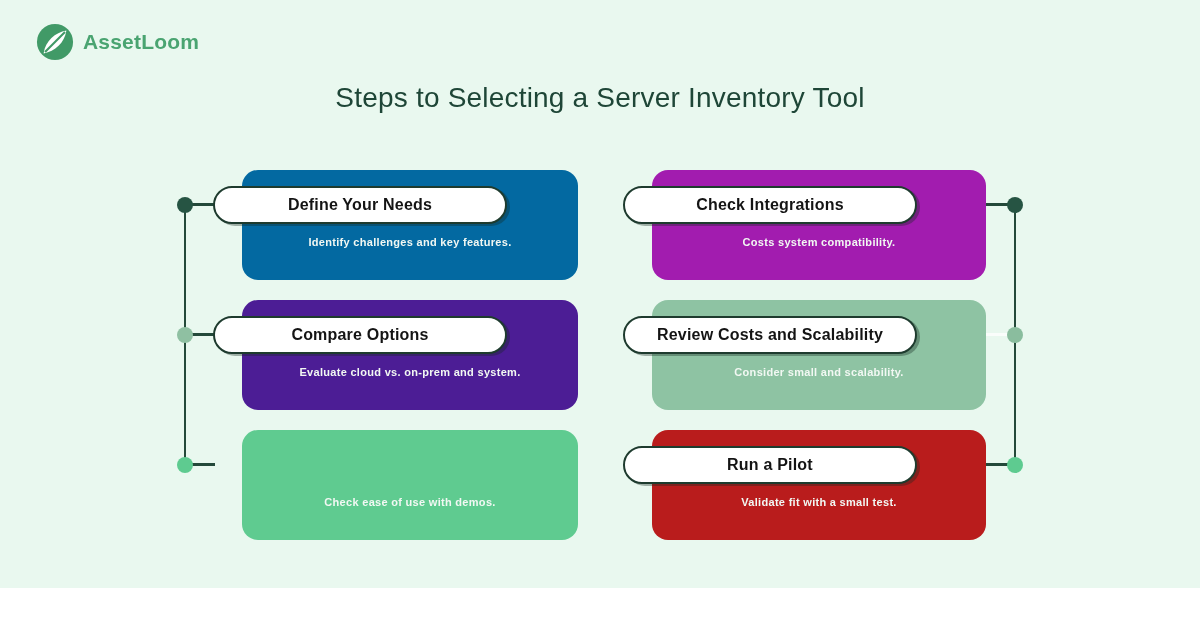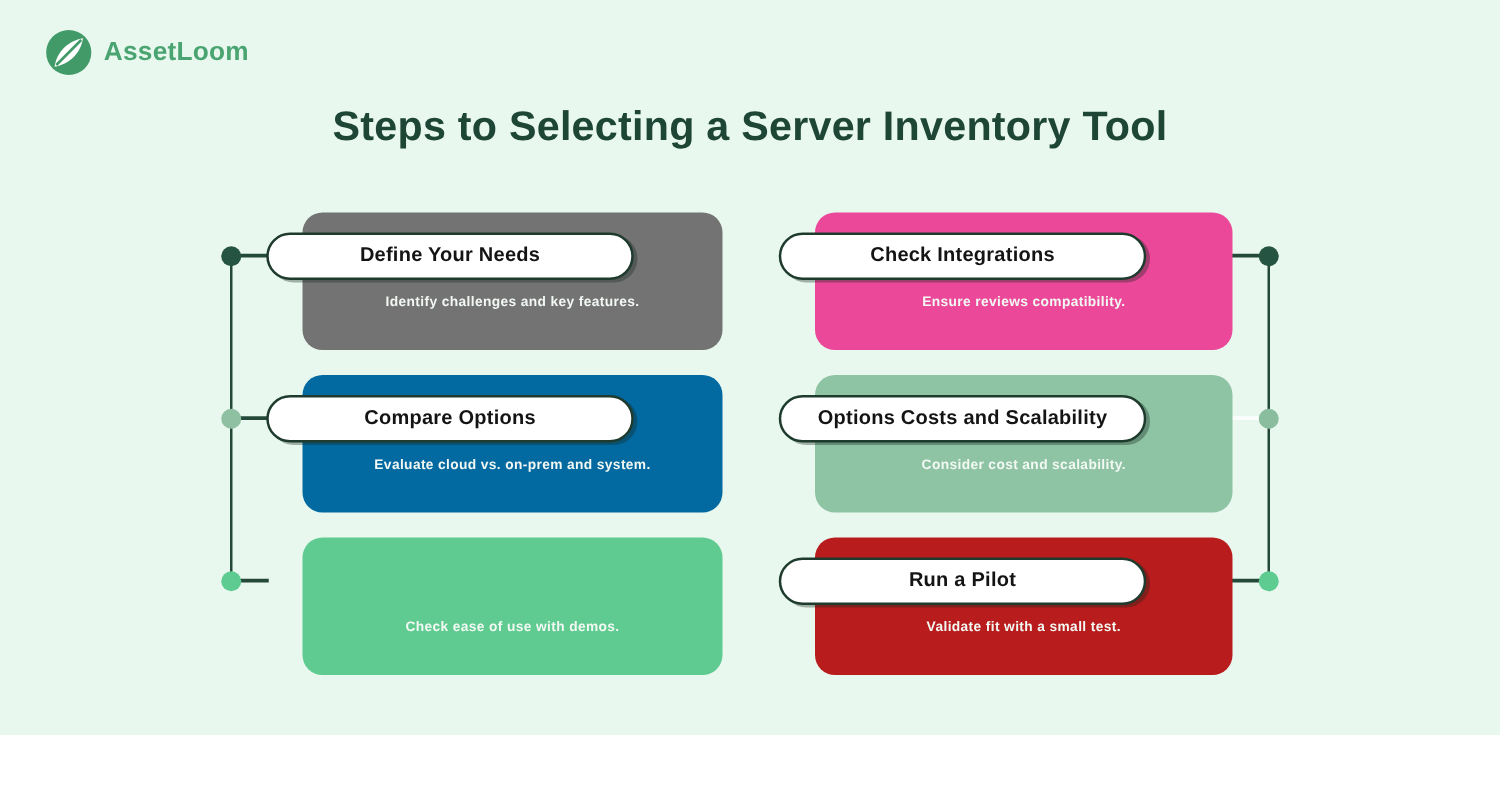--- a/index.html
+++ b/index.html
@@ -6,21 +6,21 @@
   body{width:1200px;height:628px;font-family:"Liberation Sans",sans-serif;}
   .canvas{position:relative;width:1200px;height:588px;background:#e9f8ef;overflow:hidden;}
 
   
   .logo{position:absolute;left:36px;top:23px;display:flex;align-items:center;gap:9px;}
   .logo-mark{width:38px;height:38px;display:block;}
   .logo-text{font-size:21px;font-weight:600;color:#4aa471;letter-spacing:.2px;}
 
   
   .title{position:absolute;left:0;top:82px;width:100%;text-align:center;
-         font-size:33px;font-weight:700;color:#1e4637;letter-spacing:.2px;}
+         font-size:28px;font-weight:400;color:#1e4637;letter-spacing:.2px;}
 
   
   .card{position:absolute;height:110px;border-radius:16px;}
   .col-l{left:242px;width:336px;}
   .col-r{left:652px;width:334px;}
   .row-1{top:170px;}
   .row-2{top:300px;}
   .row-3{top:430px;}
 
   .pill{position:absolute;left:-29px;top:16px;width:294px;height:38px;background:#ffffff;
@@ -76,46 +76,46 @@
   <div class="stub stub--light s-r2"></div>
   <div class="stub s-r3"></div>
 
   <div class="dot d-l1" style="background-color: rgb(38, 84, 67);"></div>
   <div class="dot d-l2" style="background-color: rgb(143, 192, 162);"></div>
   <div class="dot d-l3" style="background-color: rgb(94, 203, 144);"></div>
   <div class="dot d-r1" style="background-color: rgb(38, 84, 67);"></div>
   <div class="dot d-r2" style="background-color: rgb(138, 189, 158);"></div>
   <div class="dot d-r3" style="background-color: rgb(94, 203, 144);"></div>
 
-  <div class="card col-l row-1" style="background-color: #737373;">
+  <div class="card col-l row-1" style="background-color: #0369a1;">
     <div class="pill">
       <span>Define Your Needs</span>
     </div>
     <div class="desc">Identify challenges and key features.</div>
   </div>
 
-  <div class="card col-r row-1" style="background-color: #ec4899;">
+  <div class="card col-r row-1" style="background-color: #a21caf;">
     <div class="pill">
       <span>Check Integrations</span>
     </div>
-    <div class="desc">Ensure reviews compatibility.</div>
+    <div class="desc">Costs system compatibility.</div>
   </div>
 
-  <div class="card col-l row-2" style="background-color: #0369a1;">
+  <div class="card col-l row-2" style="background-color: #4c1d95;">
     <div class="pill">
       <span>Compare Options</span>
     </div>
     <div class="desc">Evaluate cloud vs. on-prem and system.</div>
   </div>
 
   <div class="card col-r row-2" style="background-color: rgb(142, 195, 163);">
     <div class="pill">
-      <span>Options Costs and Scalability</span>
+      <span>Review Costs and Scalability</span>
     </div>
-    <div class="desc">Consider cost and scalability.</div>
+    <div class="desc">Consider small and scalability.</div>
   </div>
 
   <div class="card col-l row-3" style="background-color: rgb(95, 203, 144);">
     <div class="desc">Check ease of use with demos.</div>
   </div>
 
   <div class="card col-r row-3" style="background-color: #b91c1c;">
     <div class="pill">
       <span>Run a Pilot</span>
     </div>

